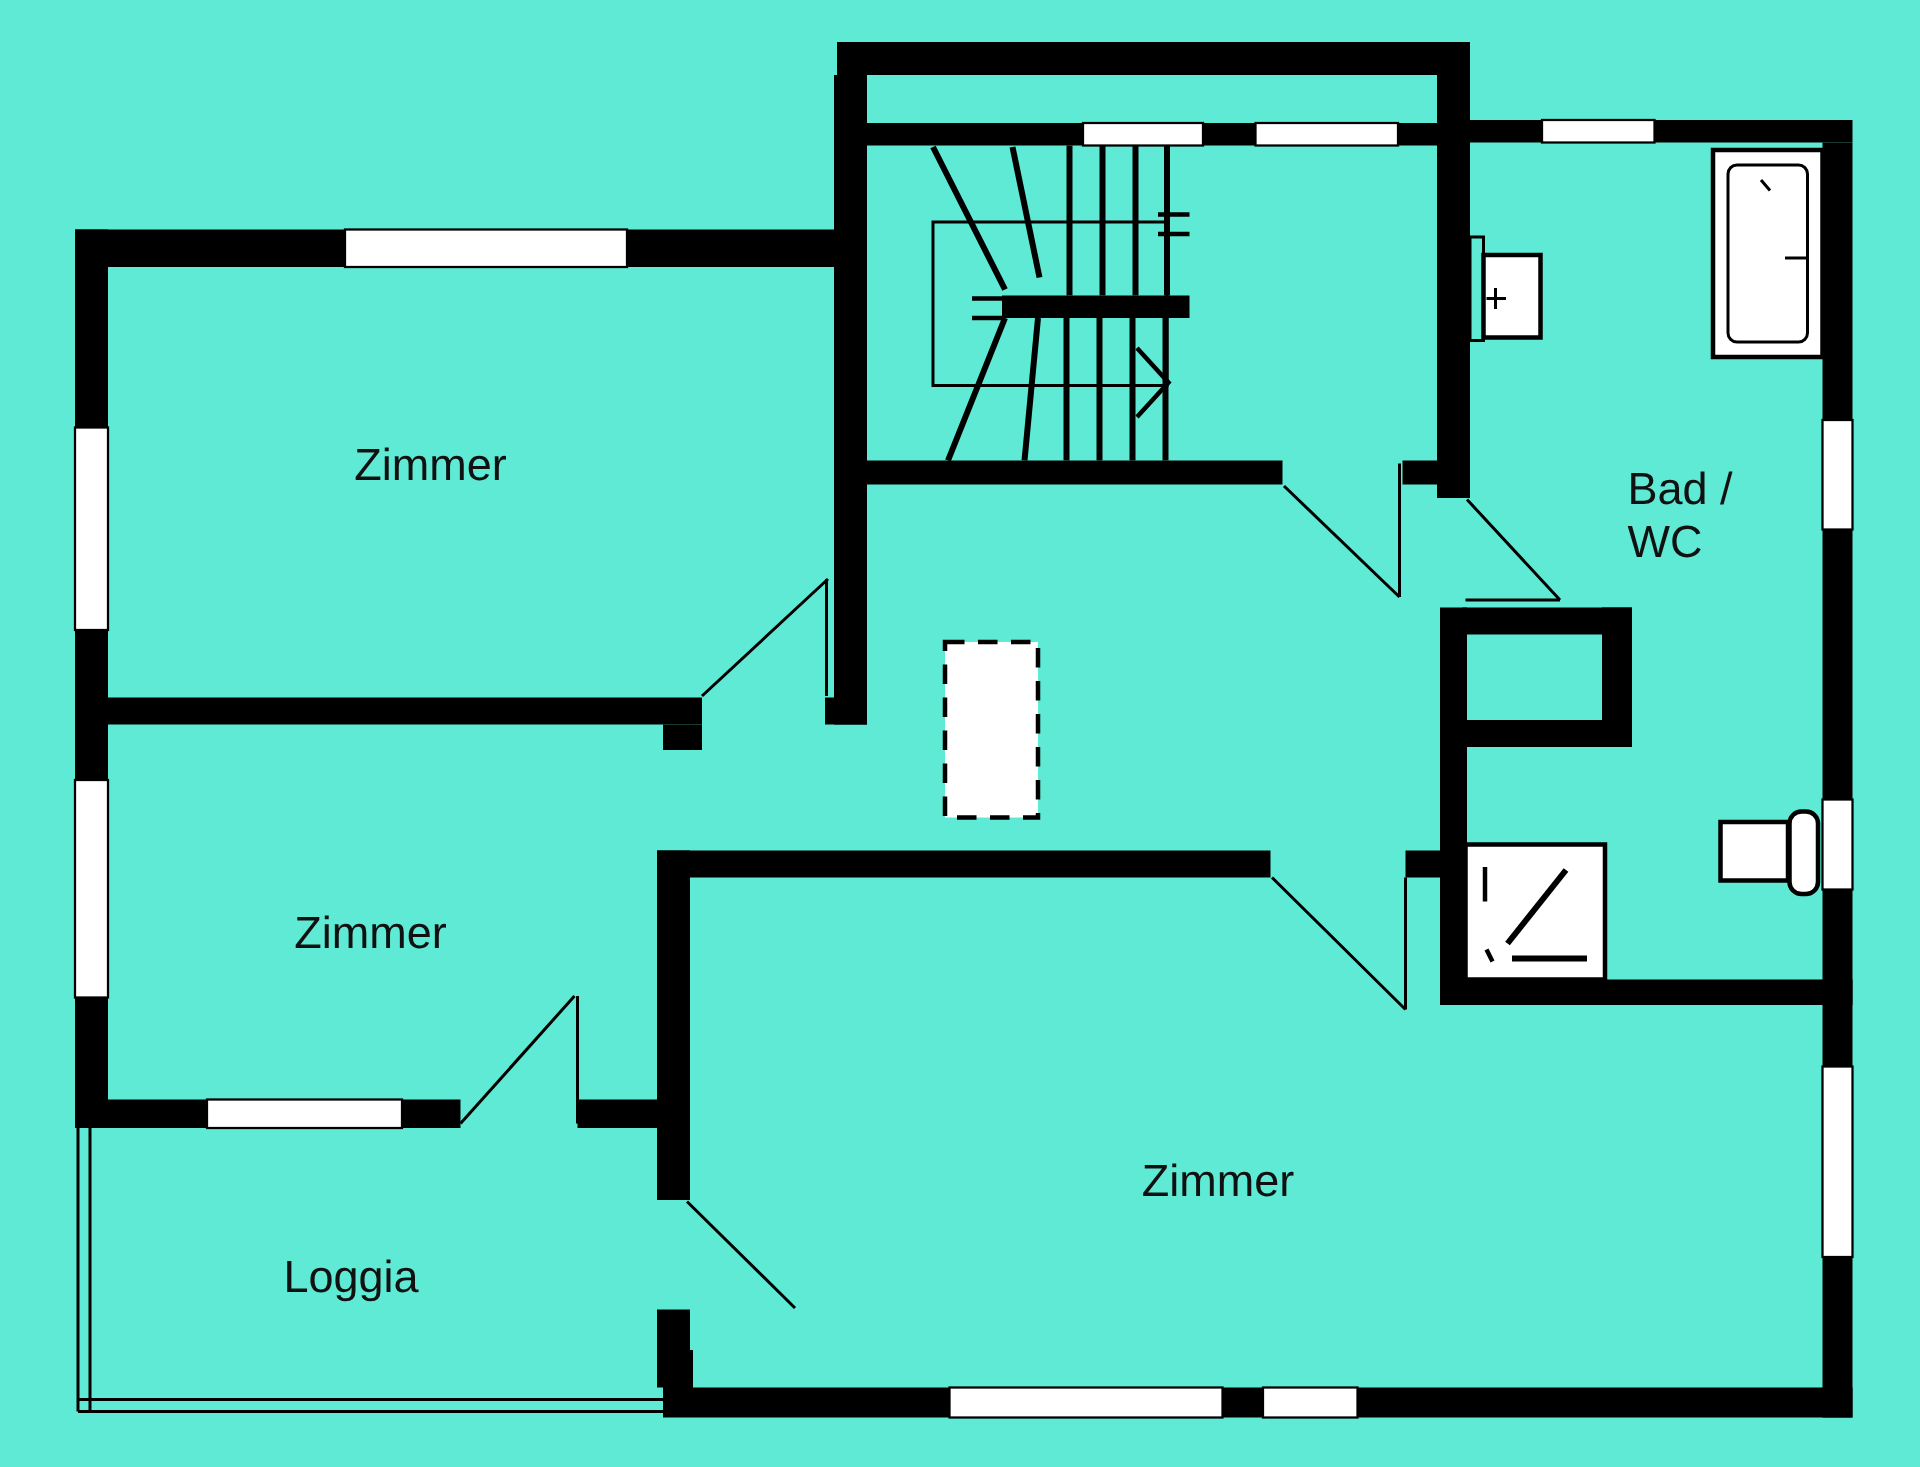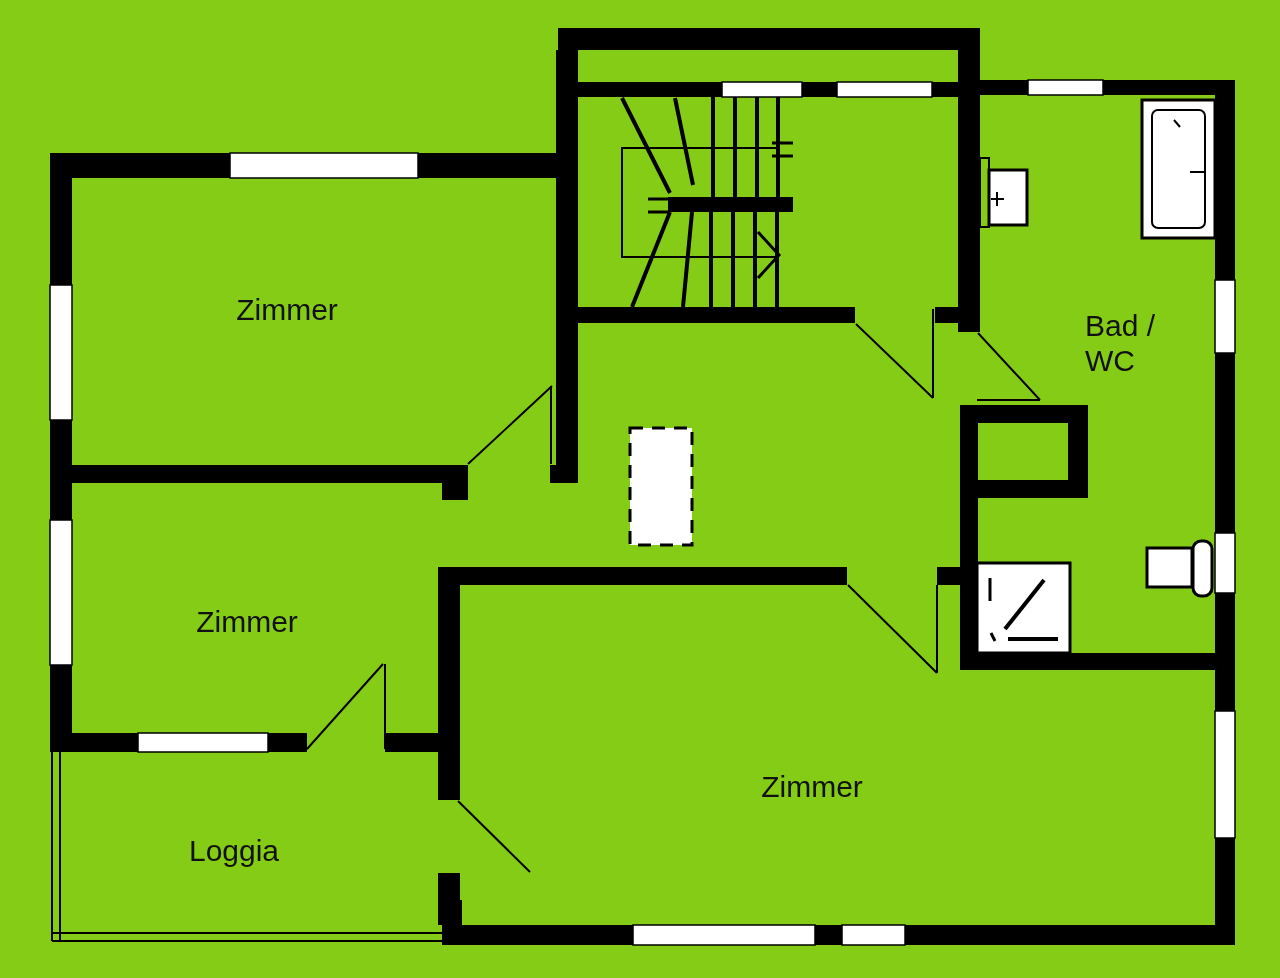--- a/index.html
+++ b/index.html
@@ -7,21 +7,21 @@
     padding: 0;
     background: #ffffff;
     width: 1280px;
     height: 978px;
     overflow: hidden;
     font-family: "Liberation Sans", sans-serif;
   }
   .plan-wrap {
     width: 1280px;
     height: 978px;
-    background: #84cc16;
+    background: #5eead4;
   }
   svg { display: block; }
   .wall { fill: #000000; stroke: none; }
   .win  { fill: #ffffff; stroke: #000000; stroke-width: 1.5; }
   .door { stroke: #000000; stroke-width: 2; fill: none; }
   .tread { stroke: #000000; stroke-width: 4; fill: none; }
   .thin  { stroke: #000000; stroke-width: 2; fill: none; }
   .tick  { stroke: #000000; stroke-width: 3; fill: none; }
   .fix   { fill: #ffffff; stroke: #000000; stroke-width: 3; }
   .fix2  { fill: none; stroke: #000000; stroke-width: 2; }

